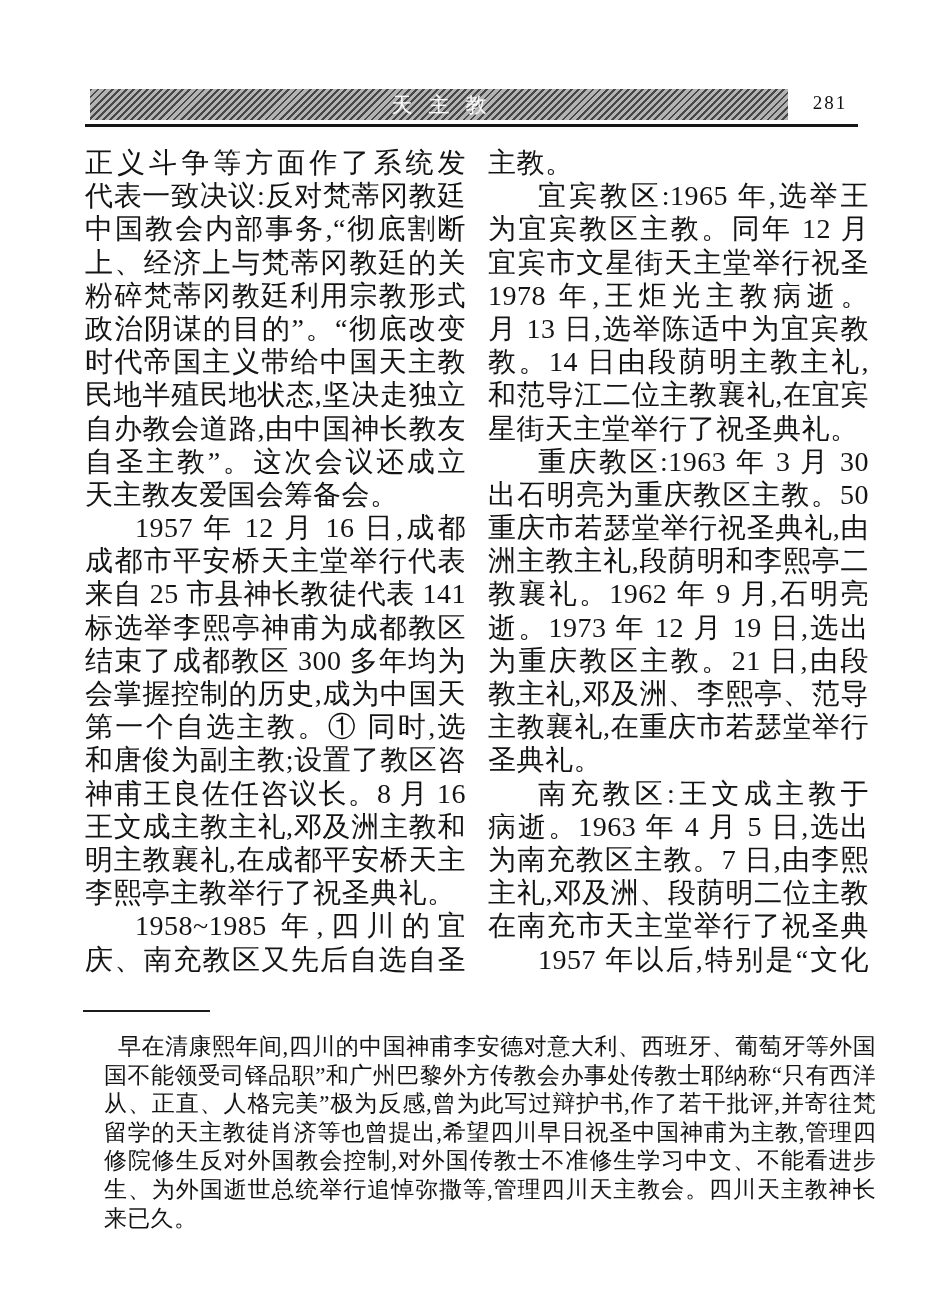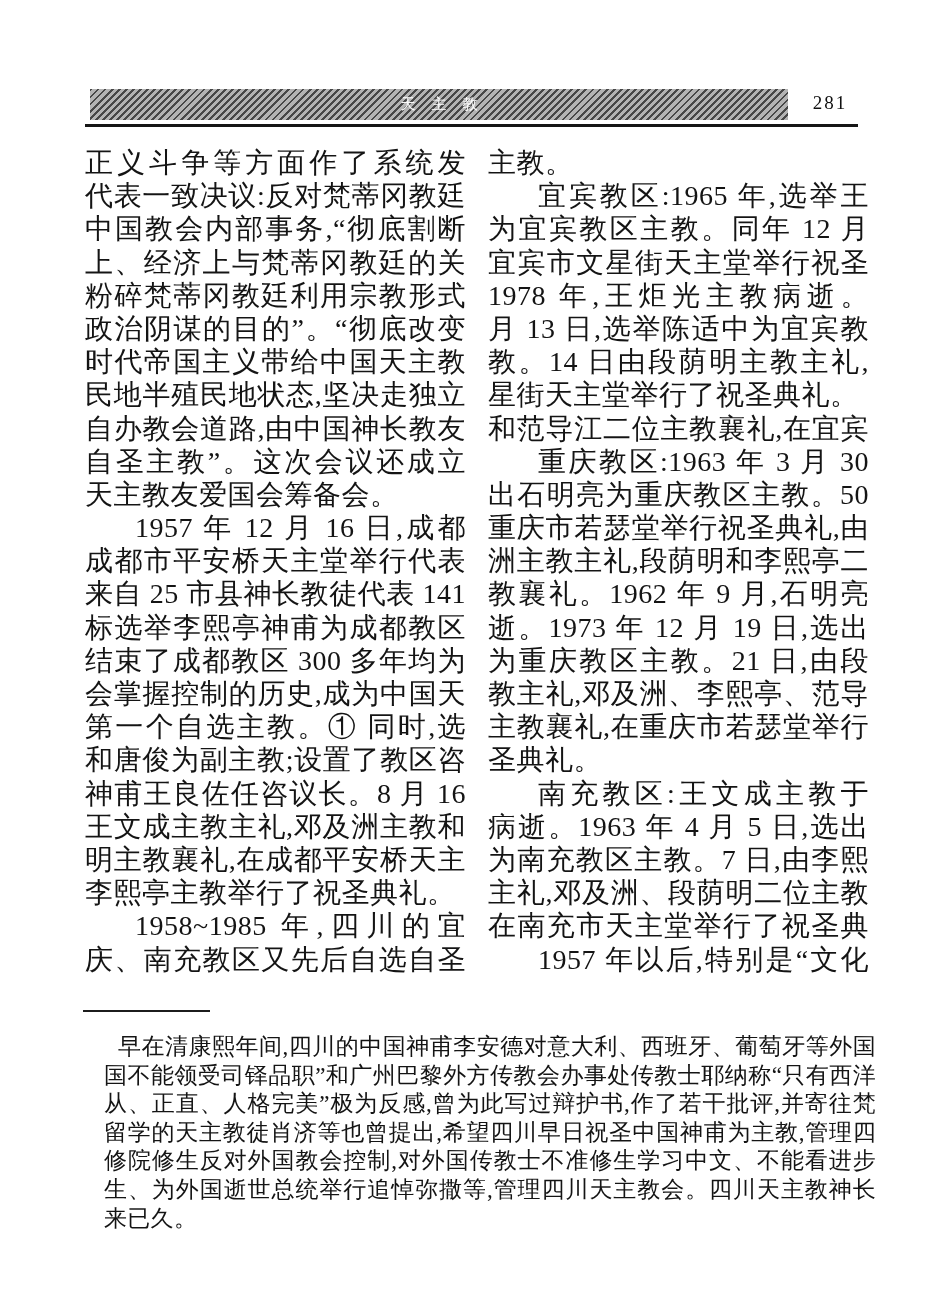--- a/index.html
+++ b/index.html
@@ -15,21 +15,21 @@
   }
   
   .header-band {
     position: absolute;
     left: 90px; top: 89px;
     width: 698px; height: 31px;
     background: repeating-linear-gradient(135deg, #474747 0px, #474747 2px, #b3b3b3 2px, #b3b3b3 5px);
     display: flex; align-items: center; justify-content: center;
   }
   .band-title {
-    font-size: 15px;
+    font-size: 21px;
     letter-spacing: 16px;
     padding-left: 16px; 
     color: rgba(255,255,255,0.88);
     text-shadow: 0 0 1px rgba(255,255,255,0.6);
     font-family: Liberation Serif, serif;
   }
   .page-number {
     position: absolute;
     left: 798px; top: 92px; width: 64px;
     text-align: center;
@@ -121,22 +121,22 @@
     </div>
 
   <div class="column right">
       <div class="line para-end">主教。</div>
       <div class="line indent">宜宾教区:1965 年,选举王炬光</div>
       <div class="line">为宜宾教区主教。同年 12 月 21 日,在</div>
       <div class="line">宜宾市文星街天主堂举行祝圣典礼。</div>
       <div class="line">1978 年,王炬光主教病逝。1985 年 6</div>
       <div class="line">月 13 日,选举陈适中为宜宾教区主</div>
       <div class="line">教。14 日由段荫明主教主礼,李熙亭</div>
+      <div class="line">和范导江二位主教襄礼,在宜宾市拱</div>
       <div class="line para-end">星街天主堂举行了祝圣典礼。</div>
-      <div class="line">和范导江二位主教襄礼,在宜宾市拱</div>
       <div class="line indent">重庆教区:1963 年 3 月 30 日,选</div>
       <div class="line">出石明亮为重庆教区主教。50 日,在</div>
       <div class="line">重庆市若瑟堂举行祝圣典礼,由邓及</div>
       <div class="line">洲主教主礼,段荫明和李熙亭二位主</div>
       <div class="line">教襄礼。1962 年 9 月,石明亮主教病</div>
       <div class="line">逝。1973 年 12 月 19 日,选出刘宗渔</div>
       <div class="line">为重庆教区主教。21 日,由段荫明主</div>
       <div class="line">教主礼,邓及洲、李熙亭、范导江三位</div>
       <div class="line">主教襄礼,在重庆市若瑟堂举行了祝</div>
       <div class="line para-end">圣典礼。</div>

